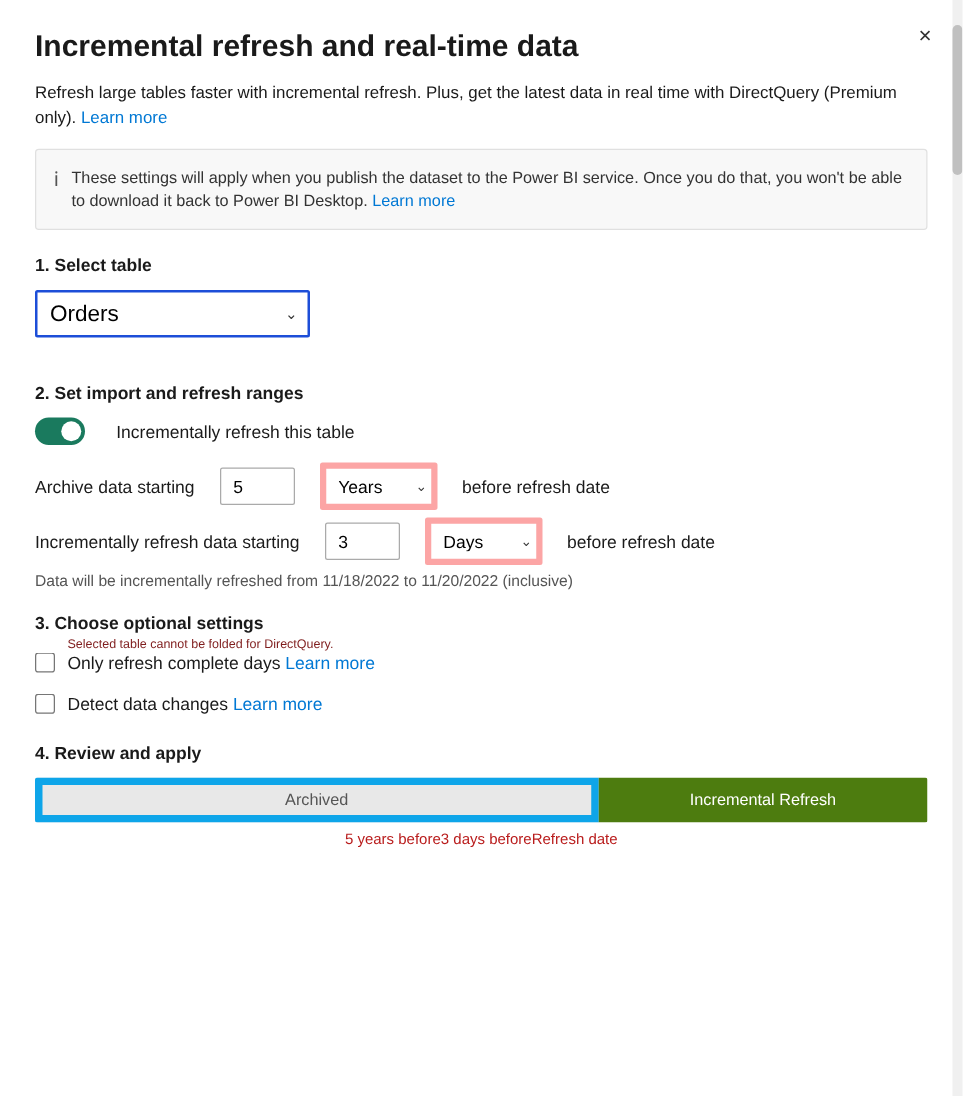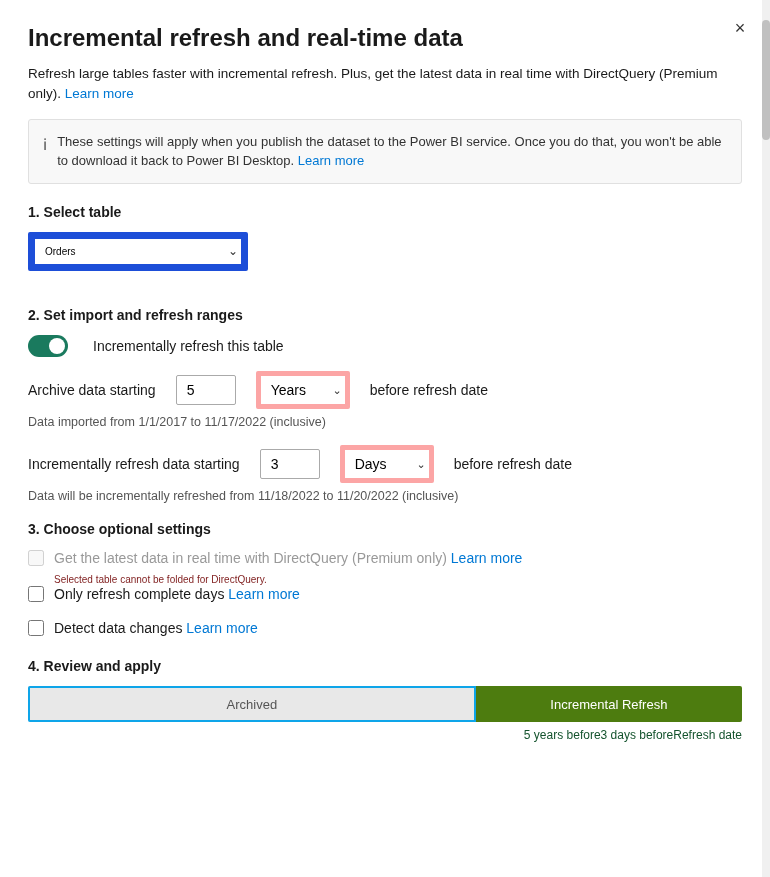--- a/index.html
+++ b/index.html
@@ -79,23 +79,23 @@
     }
     .select-wrapper {
       position: relative;
       display: inline-block;
       width: 220px;
       margin-bottom: 18px;
     }
     .select-wrapper select {
       width: 100%;
       padding: 7px 32px 7px 10px;
-      border: 7px solid #1d4ed8;
+      border: 2px solid #1d4ed8;
       border-radius: 2px;
-      font-size: 10px;
+      font-size: 18px;
       appearance: none;
       background: white;
       cursor: pointer;
     }
     .select-chevron {
       position: absolute;
       right: 10px;
       top: 50%;
       transform: translateY(-50%);
       pointer-events: none;
@@ -227,38 +227,38 @@
     }
     .bar-archived {
       background: #e8e8e8;
       flex: 5;
       display: flex;
       align-items: center;
       justify-content: center;
       font-size: 13px;
       color: #555;
       font-weight: 500;
-      border: 2px solid #0ea5e9;
+      border: 6px solid #0ea5e9;
     }
     .bar-incremental {
       background: #4d7c0f;
       flex: 3;
       display: flex;
       align-items: center;
       justify-content: center;
       font-size: 13px;
       color: white;
       font-weight: 500;
     }
     .timeline-labels {
       display: flex;
-      justify-content: flex-end;
+      justify-content: center;
       margin-top: 6px;
       font-size: 12px;
-      color: #14532d;
+      color: #b91c1c;
     }
     .scrollbar {
       position: absolute;
       right: 0;
       top: 0;
       width: 8px;
       height: 100%;
       background: #f0f0f0;
     }
     .scrollbar-thumb {
@@ -324,21 +324,20 @@
     <div class="range-select-wrapper">
       <select>
         <option>Days</option>
         <option>Months</option>
         <option selected="">Years</option>
       </select>
       <span class="range-select-chevron">⌄</span>
     </div>
     <span class="range-label">before refresh date</span>
   </div>
-  <div class="date-info">Data imported from 1/1/2017 to 11/17/2022 (inclusive)</div>
 
   
   <div class="range-row">
     <span class="range-label">Incrementally refresh data starting</span>
     <input class="range-input" type="text" value="3" style="">
     <div class="range-select-wrapper">
       <select>
         <option selected="">Days</option>
         <option>Months</option>
         <option>Years</option>
@@ -347,27 +346,20 @@
     </div>
     <span class="range-label">before refresh date</span>
   </div>
   <div class="date-info">Data will be incrementally refreshed from 11/18/2022 to 11/20/2022 (inclusive)</div>
 
   
   <div class="section-title">3. Choose optional settings</div>
 
   <div class="optional-section">
 
-    <div class="checkbox-row">
-      <input type="checkbox" disabled="" style="">
-      <span class="checkbox-label disabled">
-        <span>Get the latest data in real time with DirectQuery (Premium only)</span>
-        <a class="link">Learn more</a>
-      </span>
-    </div>
     <div class="disabled-note">Selected table cannot be folded for DirectQuery.</div>
 
     <div class="checkbox-row">
       <input type="checkbox" style="">
       <span class="checkbox-label">
         <span>Only refresh complete days</span>
         <a class="link">Learn more</a>
       </span>
     </div>
 

